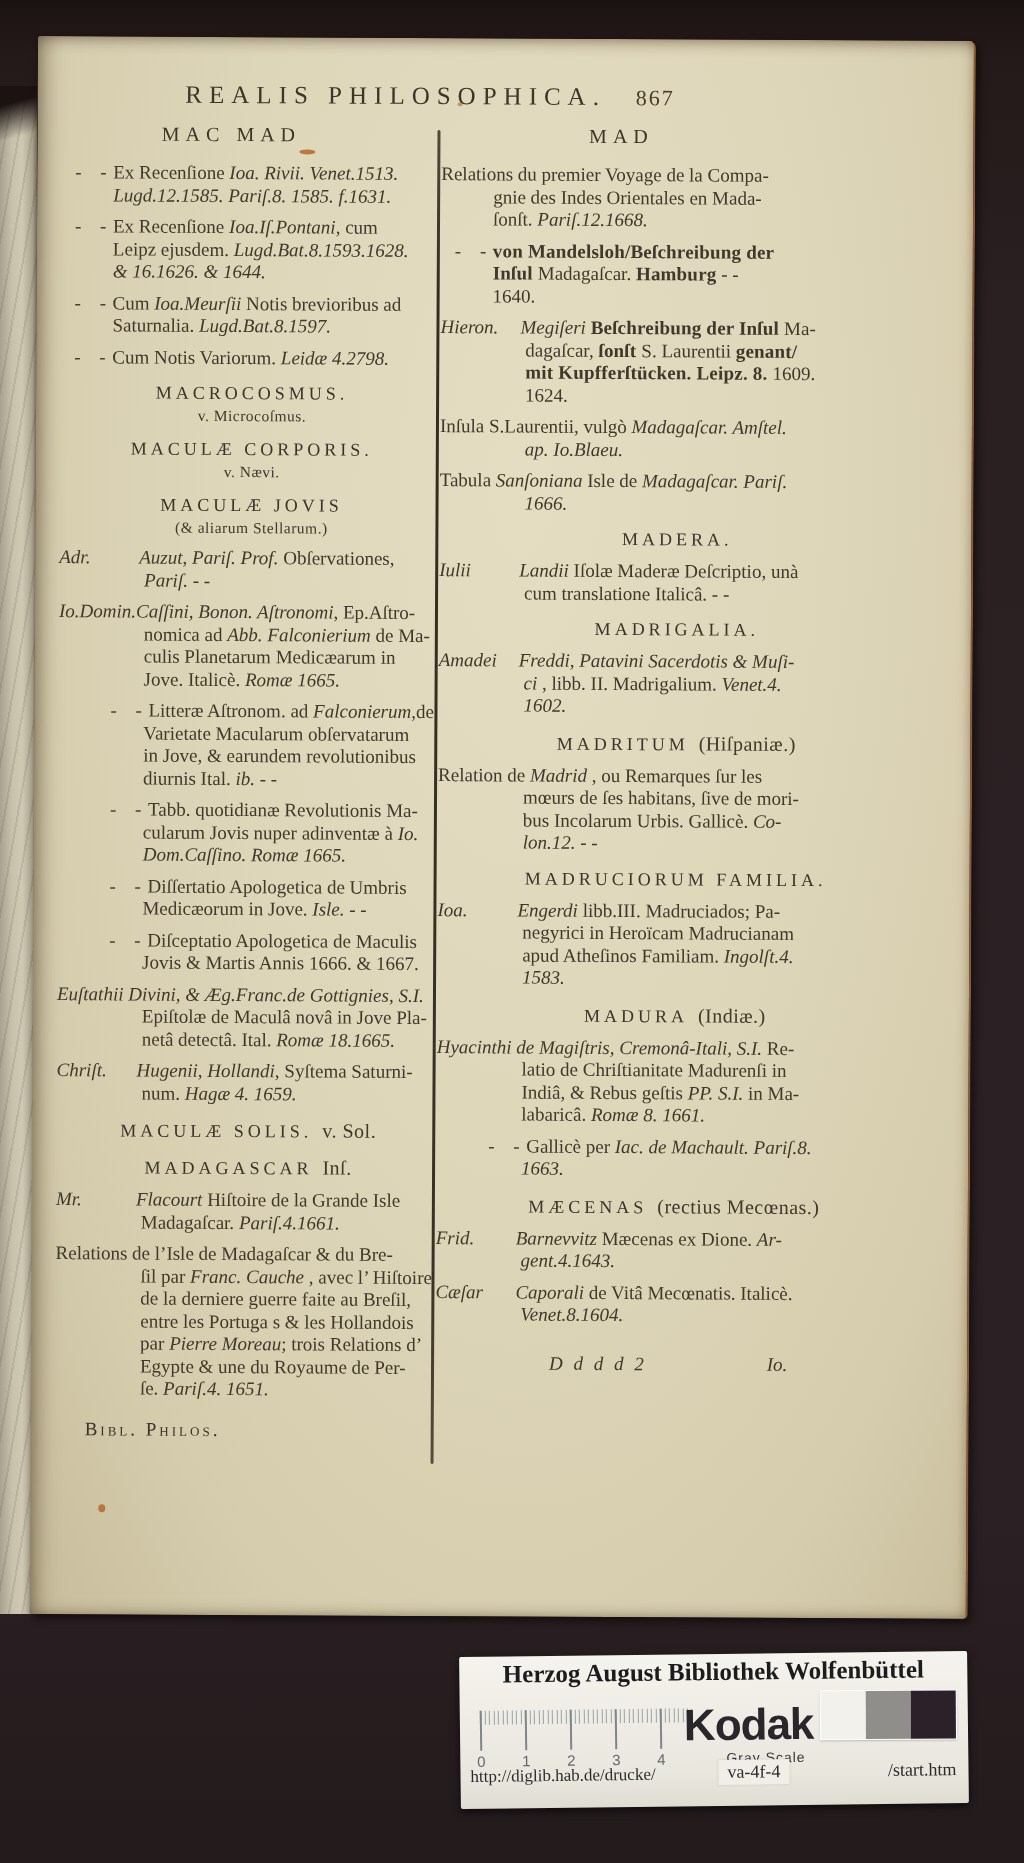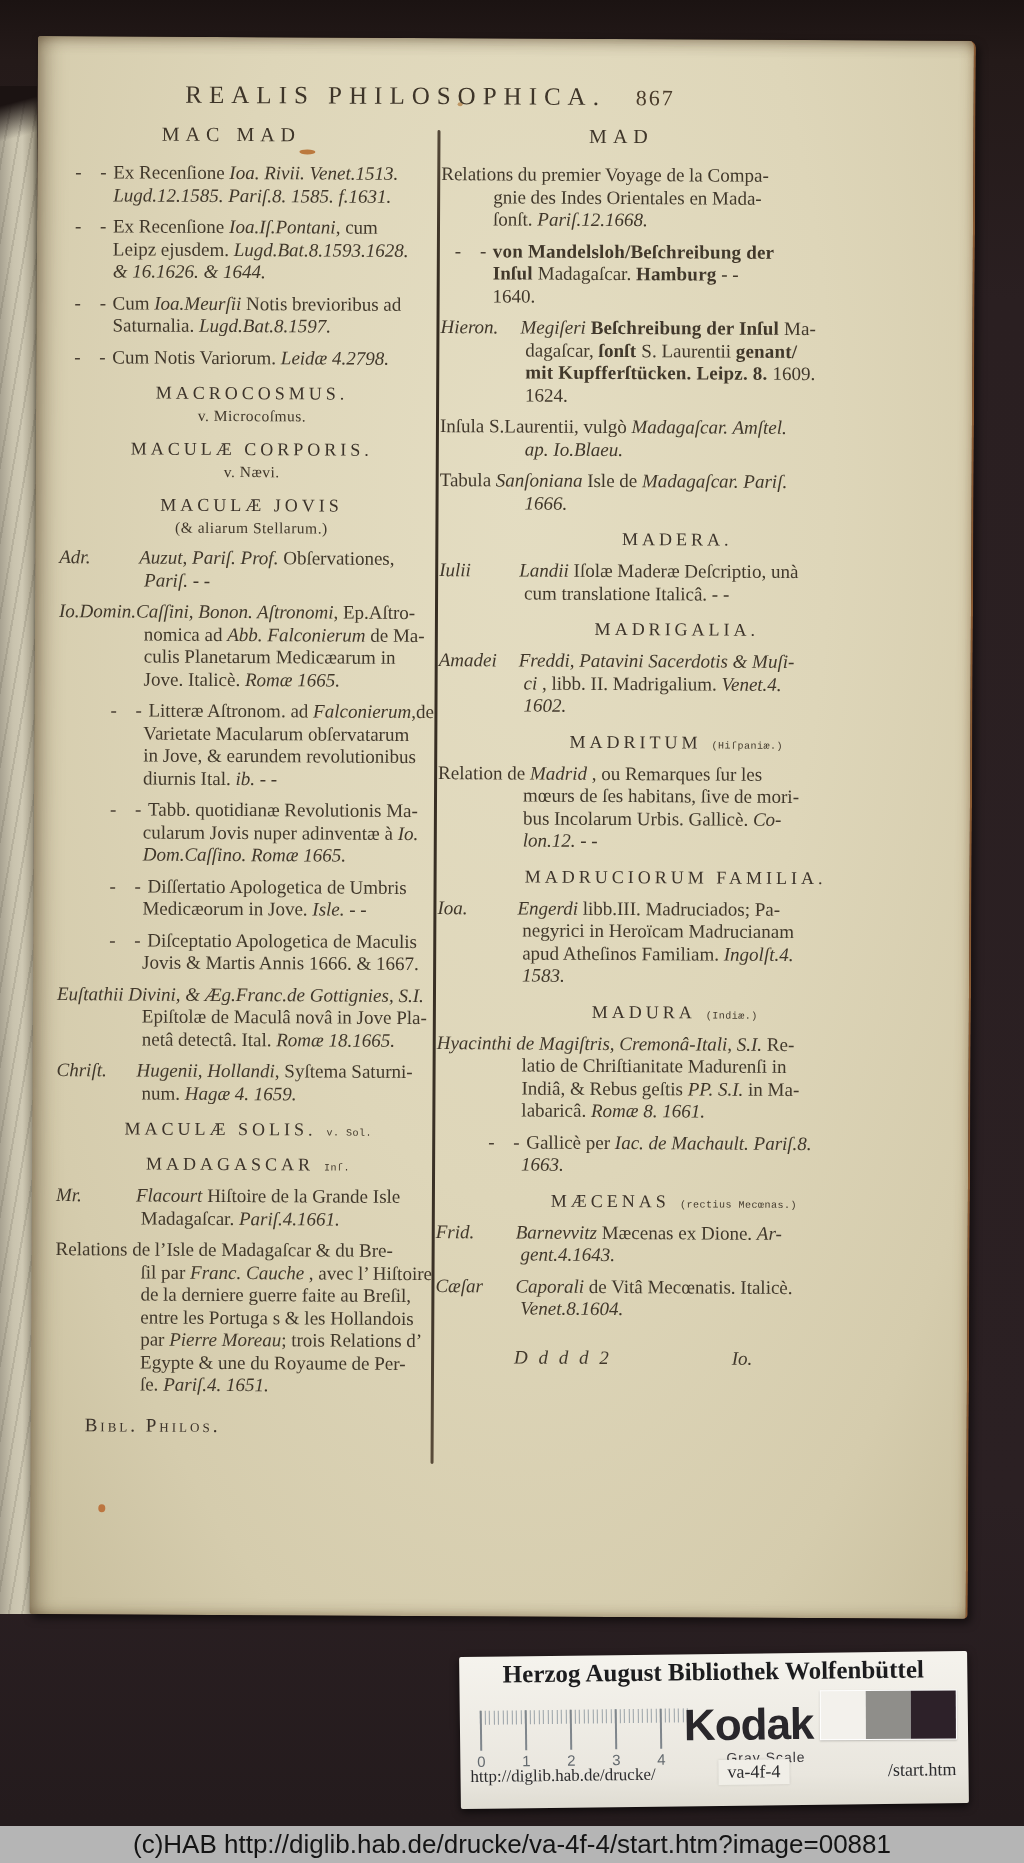--- a/index.html
+++ b/index.html
@@ -41,25 +41,25 @@
   .col-right .col-header{margin-left:10px;}
   .entry{margin:0 0 9px 0;}
   .line{white-space:nowrap;line-height:22.5px;font-size:19px;}
   .i0{margin-left:0}.i1{margin-left:14px}.i2{margin-left:52px}.i3{margin-left:85px}
   .run-i{font-style:italic;}
   .run-f{font-weight:bold;letter-spacing:.2px;}
   .run-m{display:inline-block;width:38px;letter-spacing:7px;color:#4a4034;}
   .run-l{display:inline-block;width:80px;font-style:italic;}
   .heading{margin:14px 0 10px;text-align:center;}
   .h-main{font-size:18px;letter-spacing:4px;color:#3c332a;}
-  .h-side{font-size:10px;letter-spacing:.5px;margin-left:10px;font-family:Liberation Mono, monospace;}
+  .h-side{font-size:20px;letter-spacing:.5px;margin-left:10px;}
   .h-sub{font-size:15.5px;margin-top:3px;letter-spacing:.5px;}
   .col-footer{margin:18px 0 0 30px;font-variant:small-caps;letter-spacing:3px;font-size:19px;color:#3c332a;}
   .catchword-row{display:flex;margin-top:26px;font-style:italic;font-size:19px;color:#41382b;}
-  .catchword{margin-left:79px;letter-spacing:3px;}
+  .catchword{margin-left:114px;letter-spacing:3px;}
   .catchword-next{margin-left:120px;}
   
   .kodak-label{position:absolute;left:460px;top:1654px;width:508px;height:152px;
         background:linear-gradient(180deg,#f5f3ed,#e9e6de 80%,#dfdcd2);
         transform:rotate(-.7deg);border-radius:2px;
         box-shadow:0 3px 9px rgba(0,0,0,.65);}
   .inst{position:absolute;top:4px;left:0;right:0;text-align:center;font-weight:bold;
         font-size:25px;color:#1c1c1e;font-family:"Liberation Serif",serif;}
   .ruler{position:absolute;left:14px;top:50px;width:220px;height:64px;}
   .tick{position:absolute;top:4px;width:1px;height:14px;background:#9aa2a8;}
@@ -121,21 +121,21 @@
           </div>
           <div class="heading"><span class="h-main">MACROCOSMUS.</span><div class="h-sub">v. Microcoſmus.</div></div>
           <div class="heading"><span class="h-main">MACULÆ CORPORIS.</span><div class="h-sub">v. Nævi.</div></div>
           <div class="heading"><span class="h-main">MACULÆ JOVIS</span><div class="h-sub">(&amp; aliarum Stellarum.)</div></div>
           <div class="entry">
             <div class="line i0"><span class="run-l">Adr.</span><span class="run-i">Auzut</span><span>, </span><span class="run-i">Pariſ. Prof. </span><span>Obſervationes,</span></div>
             <div class="line i3"><span class="run-i">Pariſ. - -</span></div>
           </div>
           <div class="entry">
             <div class="line i0"><span class="run-i">Io.Domin.Caſſini, Bonon. Aſtronomi</span><span>, Ep.Aſtro-</span></div>
-            <div class="line i3"><span>nomica ad </span><span class="run-i">Abb. Falconierum </span><span>de Ma-</span></div>
+            <div class="line i3"><span>nomica ad </span><span class="run-i">Abb. Falconierium </span><span>de Ma-</span></div>
             <div class="line i3"><span>culis Planetarum Medicæarum in</span></div>
             <div class="line i3"><span>Jove. Italicè. </span><span class="run-i">Romæ 1665.</span></div>
           </div>
           <div class="entry">
             <div class="line i2"><span class="run-m">- -</span><span>Litteræ Aſtronom. ad </span><span class="run-i">Falconierum</span><span>,de</span></div>
             <div class="line i3"><span>Varietate Macularum obſervatarum</span></div>
             <div class="line i3"><span>in Jove, &amp; earundem revolutionibus</span></div>
             <div class="line i3"><span>diurnis Ital. </span><span class="run-i">ib. - -</span></div>
           </div>
           <div class="entry">
@@ -325,16 +325,13 @@
     <div class="patches">
       <div class="patch" style="background: rgb(243, 241, 236);"></div>
       <div class="patch" style="background: rgb(143, 142, 138);"></div>
       <div class="patch" style="background: rgb(45, 33, 41);"></div>
     </div>
     <div class="url-left">http://diglib.hab.de/drucke/</div>
     <div class="shelfmark">va-4f-4</div>
     <div class="url-right">/start.htm</div>
   </div>
 
-  <div class="caption-bar">
-    <div class="caption-text">(c)HAB http://diglib.hab.de/drucke/va-4f-4/start.htm?image=00881</div>
-  </div>
 </div>
 
 </body></html>

